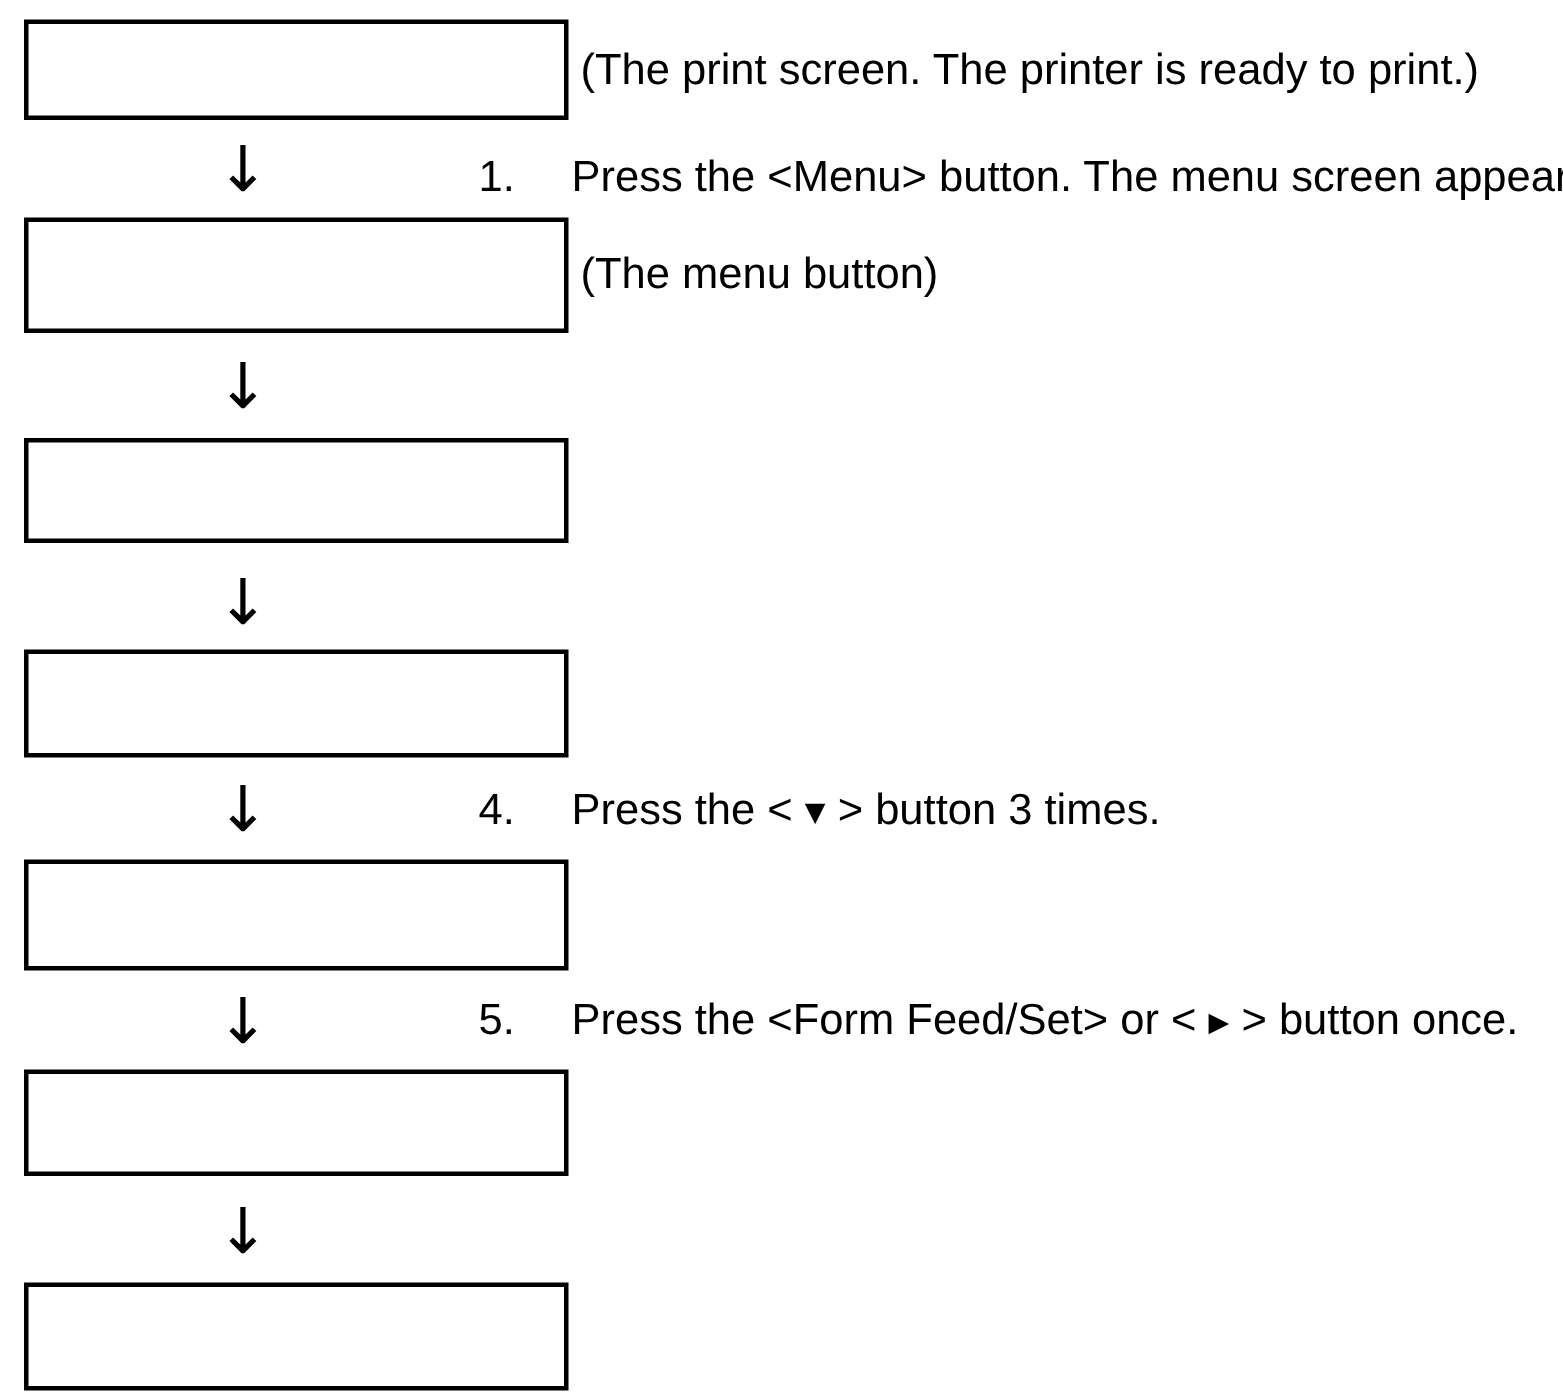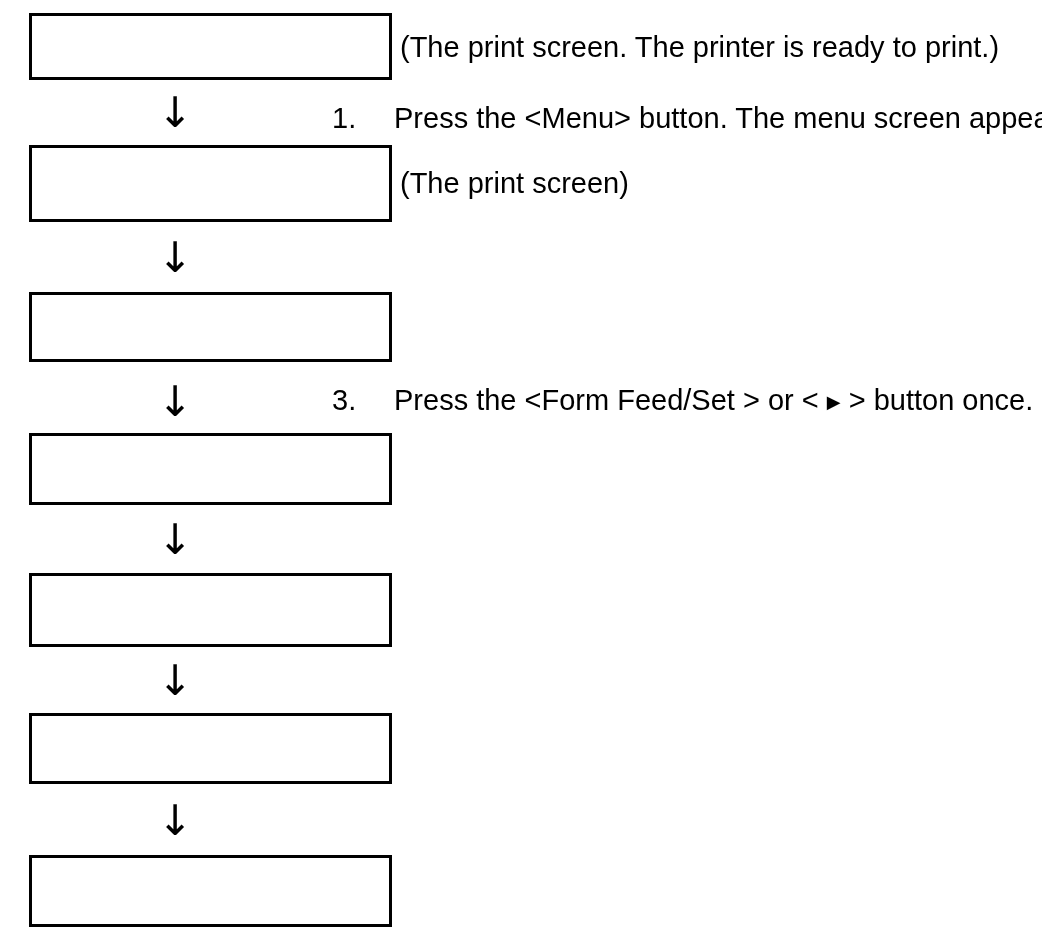--- a/index.html
+++ b/index.html
@@ -7,21 +7,21 @@
     width: 1042px;
     height: 929px;
     background: #ffffff;
     color: #000000;
     position: relative;
     overflow: hidden;
     font-family: "Liberation Sans", sans-serif;
   }
   .canvas {
     position: absolute;
-    left: 17px; top: 0;
+    left: 4px; top: 0;
     width: 902px; height: 929px;
   }
   
   .screen {
     position: absolute;
     left: 12px;
     width: 363px;
     box-sizing: border-box;
     border: 3px solid #000000;
     background: #ffffff;
@@ -86,47 +86,50 @@
 
   <div class="arrow" style="top:92px">↓</div>
   <div class="step" style="top:103px">
     <span class="step-num">1.</span><span class="step-text">Press the &lt;Menu&gt; button. The menu screen appears.</span>
   </div>
 
   <div class="screen" style="top:145px;height:77px">
     <div class="lcd-line">Menu</div>
     
   </div>
-  <div class="annot" style="top:168px">(The print screen)</div>
+  <div class="annot" style="top:168px">(The menu button)</div>
 
   <div class="arrow" style="top:237px">↓</div>
 
   <div class="screen" style="top:292px;height:70px">
     
     
   </div>
 
   <div class="arrow" style="top:381px">↓</div>
-  <div class="step" style="top:385px">
-    <span class="step-num">3.</span><span class="step-text">Press the &lt;Form Feed/Set &gt; or &lt; <span class="tri">▶</span> &gt; button once.</span>
-  </div>
 
   <div class="screen" style="top:433px;height:72px">
     
     
   </div>
 
   <div class="arrow" style="top:519px">↓</div>
+  <div class="step" style="top:525px">
+    <span class="step-num">4.</span><span class="step-text">Press the &lt; <span class="tri">▼</span> &gt; button 3 times.</span>
+  </div>
 
   <div class="screen" style="top:573px;height:74px">
     
     
   </div>
 
   <div class="arrow" style="top:660px">↓</div>
+  <div class="step" style="top:665px">
+    <span class="step-num">5.</span><span class="step-text">Press the &lt;Form Feed/Set&gt; or &lt; <span class="tri">▶</span> &gt; button once.</span>
+  </div>
 
   <div class="screen" style="top:713px;height:71px">
     
     
   </div>
 
   <div class="arrow" style="top:800px">↓</div>
 
   <div class="screen" style="top:855px;height:72px">
     

